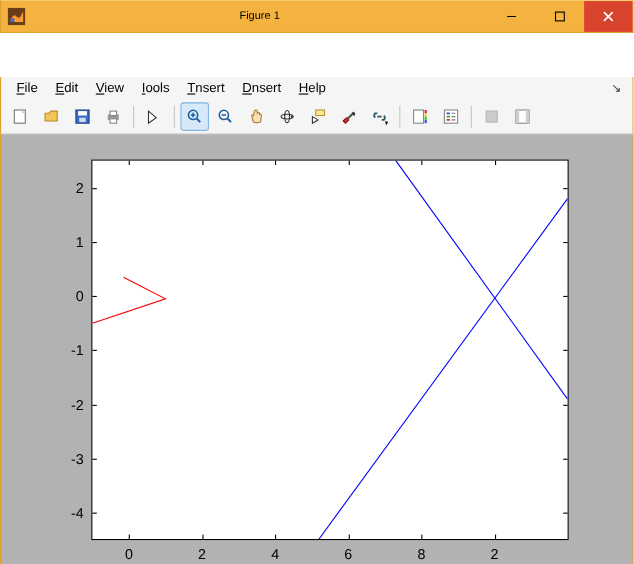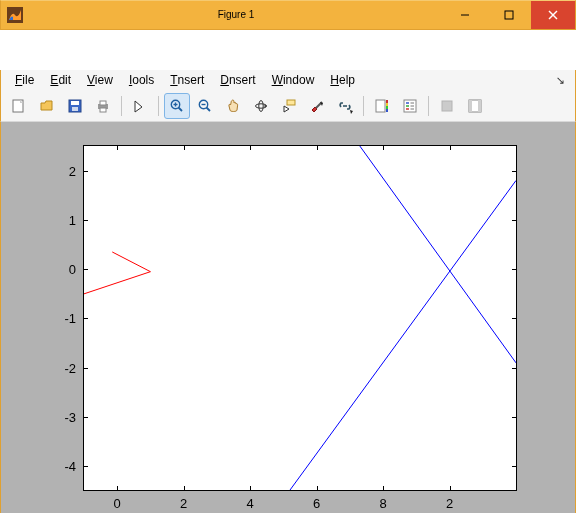--- a/index.html
+++ b/index.html
@@ -205,21 +205,20 @@
   </div>
 </div>
 
 <div class="menubar">
   <span class="menu-item"><span class="ul">F</span><span id="m0">ile</span></span>
   <span class="menu-item"><span class="ul">E</span><span id="m1">dit</span></span>
   <span class="menu-item"><span class="ul">V</span><span id="m2">iew</span></span>
   <span class="menu-item"><span class="ul">I</span><span id="m3">ools</span></span>
   <span class="menu-item"><span class="ul">T</span><span id="m4">nsert</span></span>
   <span class="menu-item"><span class="ul">D</span><span id="m5">nsert</span></span>
-  <span class="menu-item"><span class="ul">W</span><span id="m6">indow</span></span>
   <span class="menu-item"><span class="ul">H</span><span id="m7">elp</span></span>
   <span class="spacer"></span>
   <span class="corner">↘</span>
 </div>
 
 <div class="toolbar">
   <div class="tool-btn" title="New Figure">
     <svg width="16" height="16">
         <rect x="2" y="2" width="10" height="12" fill="#fff" stroke="#777"></rect>
         <path d="M9 2 L12 5 L9 5 Z" fill="#ccc"></path>

